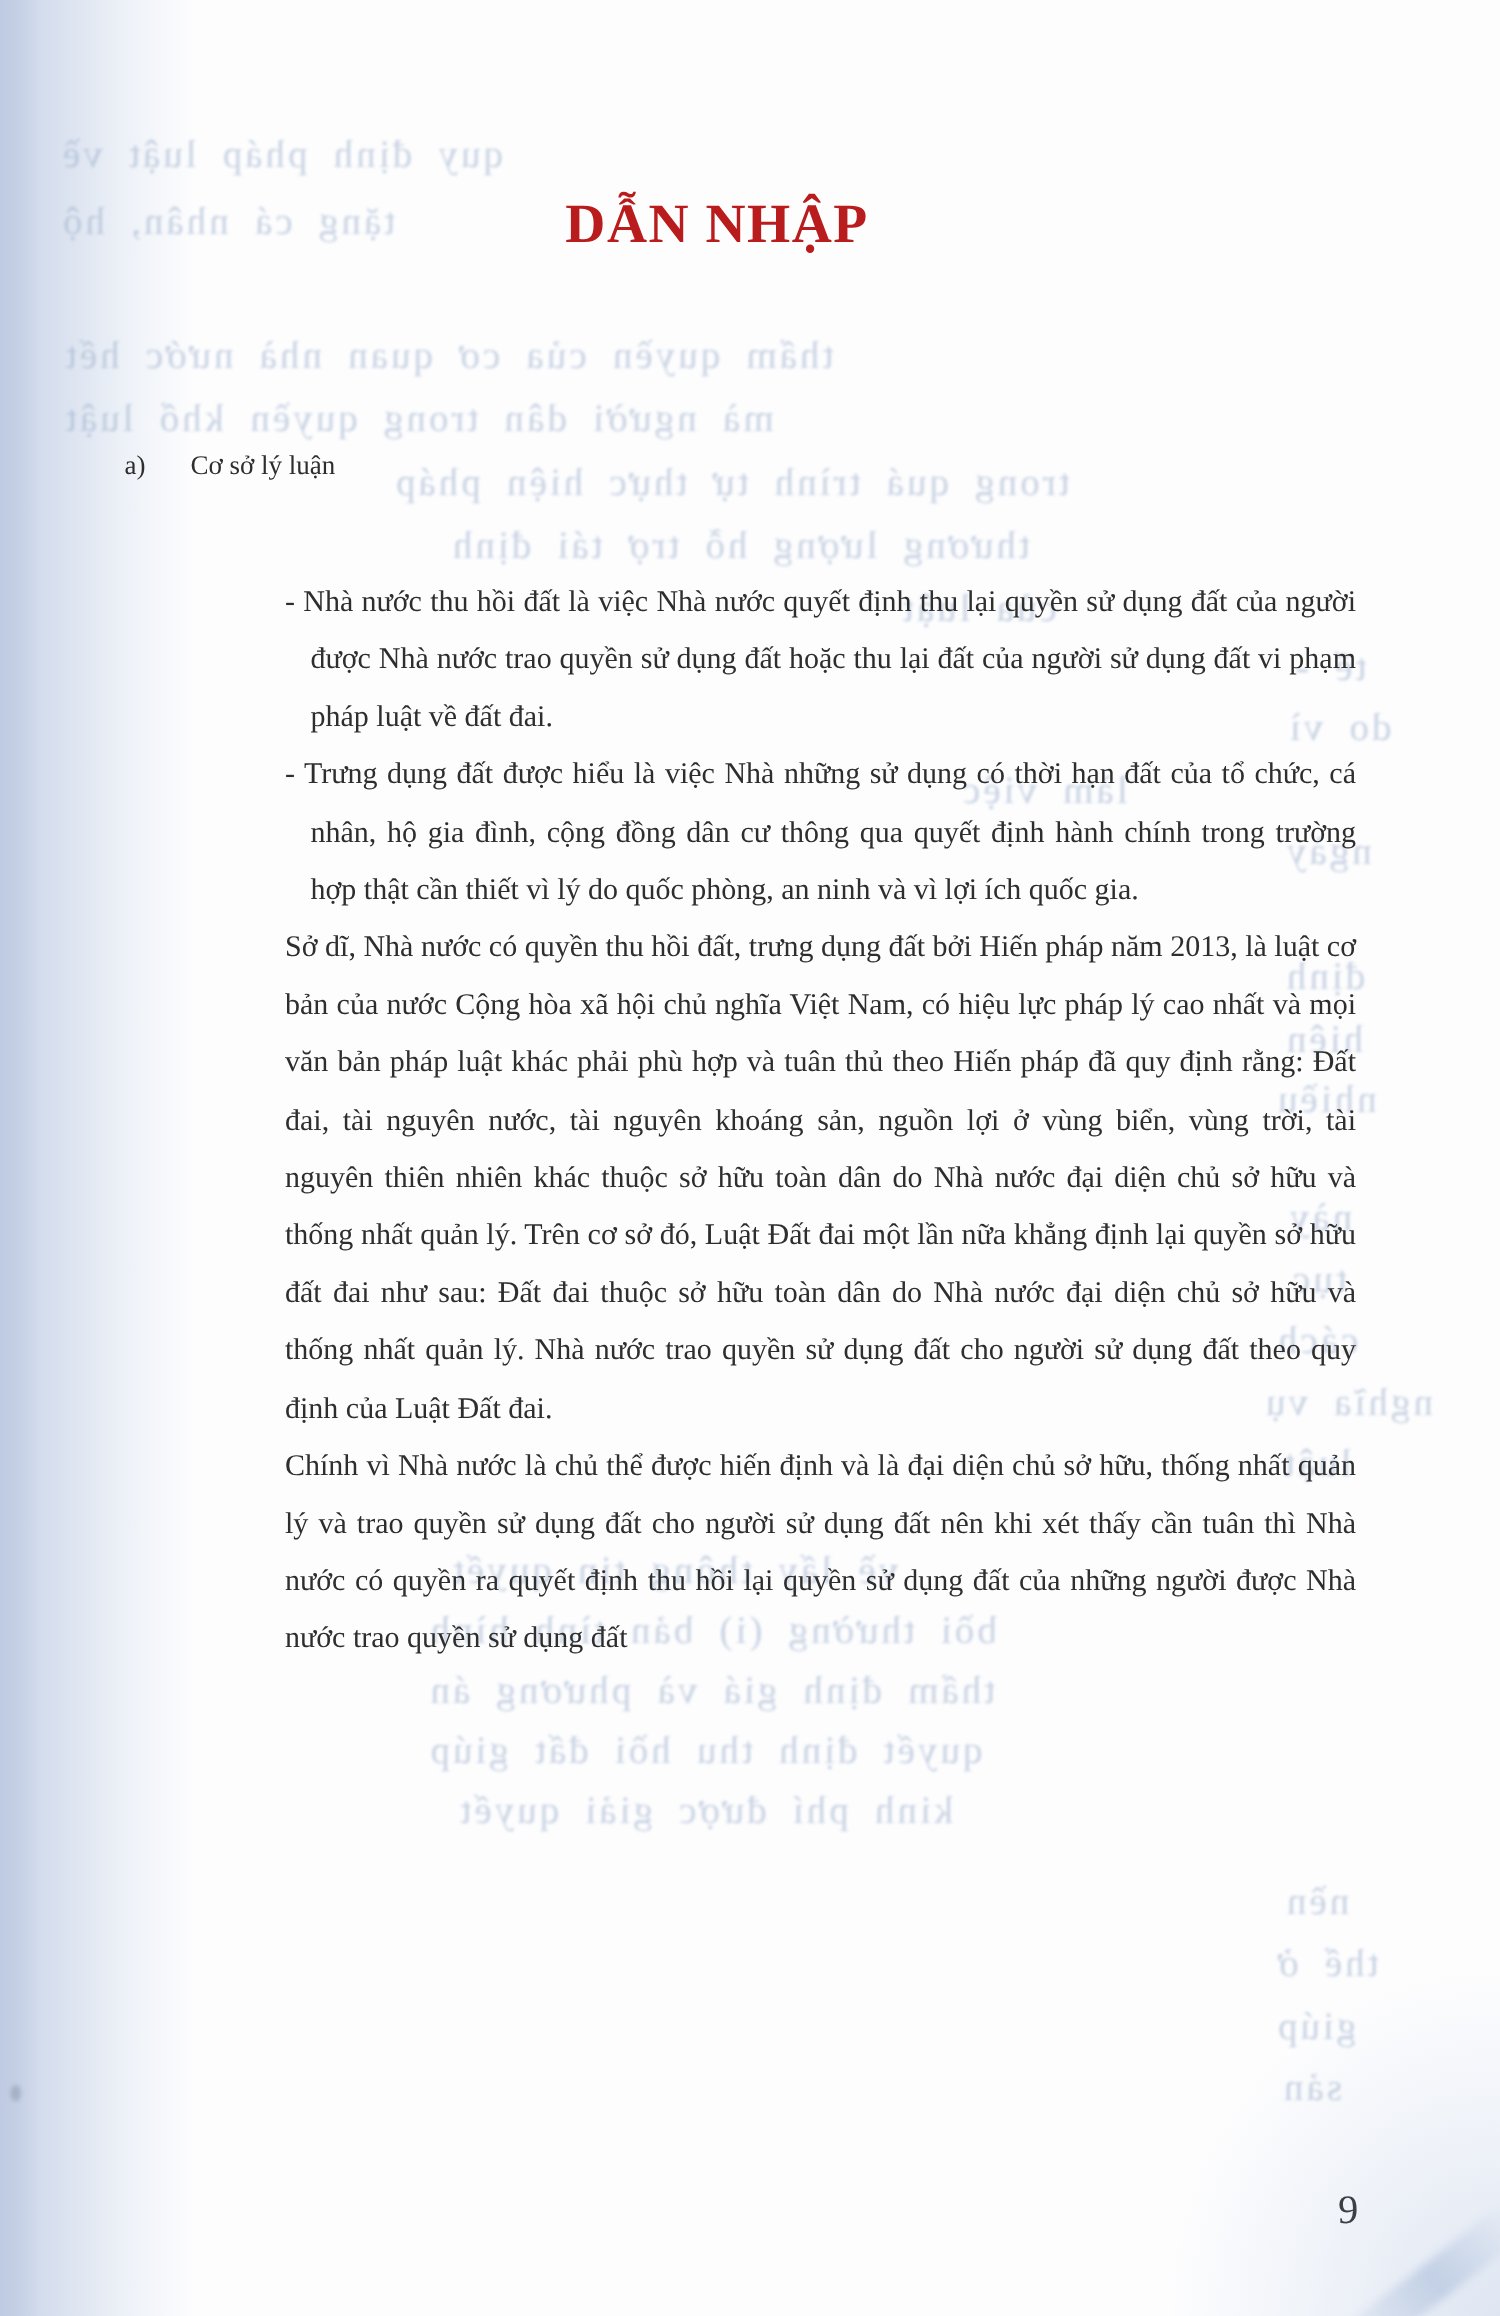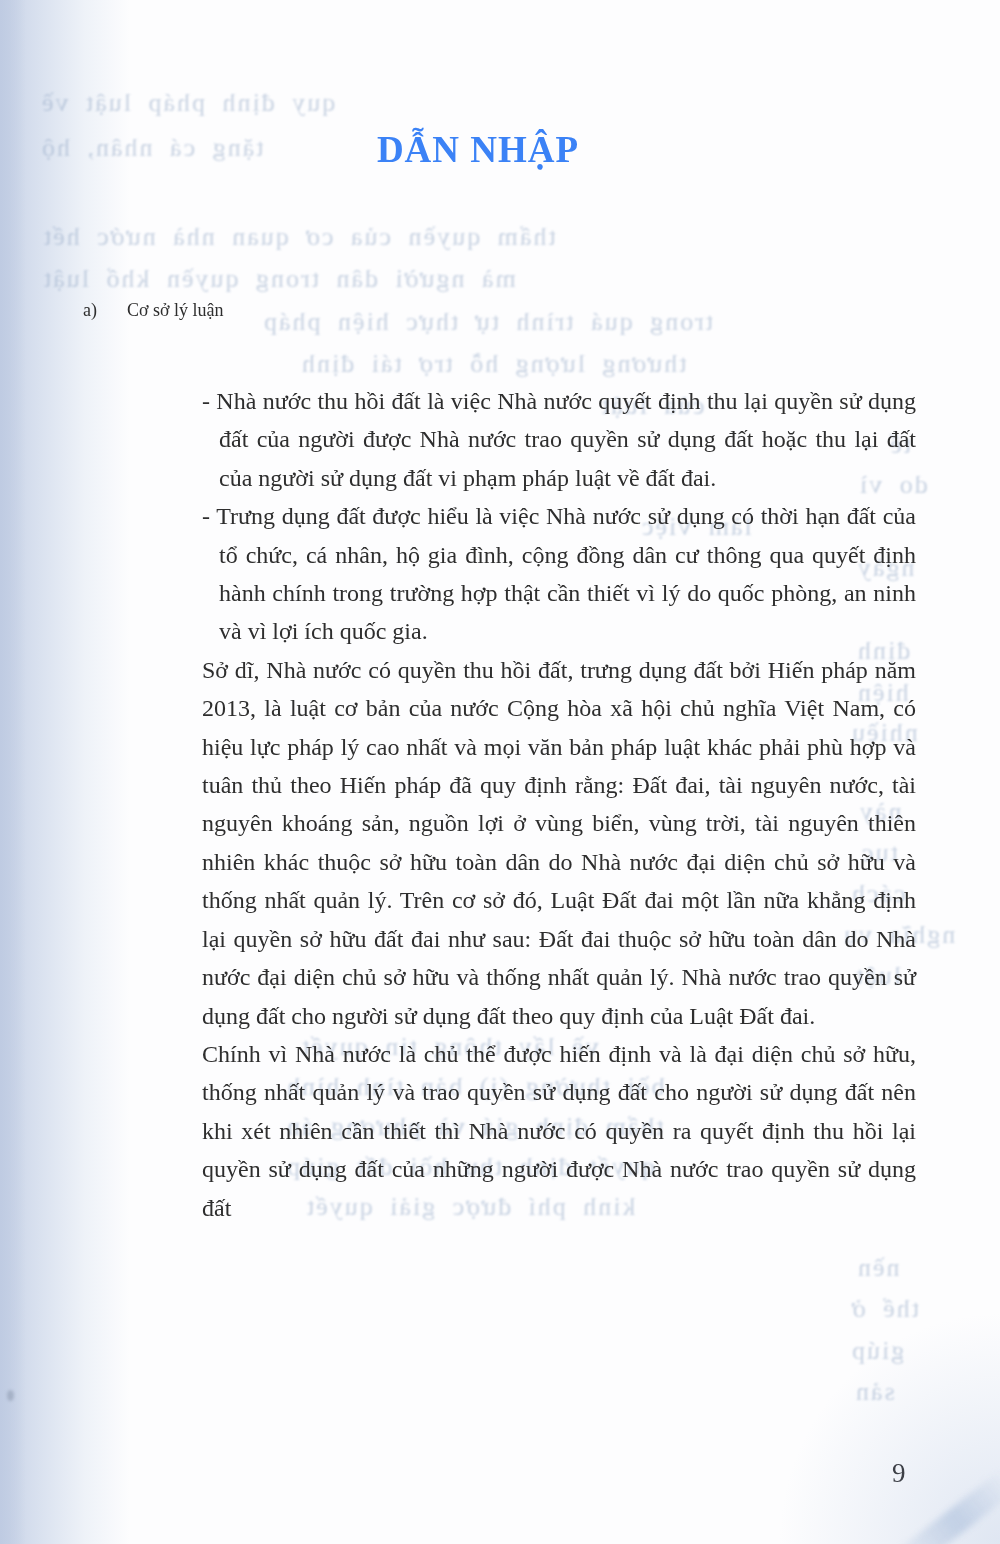--- a/index.html
+++ b/index.html
@@ -38,29 +38,29 @@
     font-size:26px;line-height:30px;white-space:nowrap;
     letter-spacing:2px;word-spacing:7px;
     color:#9db0cb;opacity:.55;
     transform:scaleX(-1);transform-origin:center;
     filter:blur(1.1px);
   }
   
   .title{
     position:absolute;top:128px;left:0;width:1000px;padding-right:44px;box-sizing:border-box;
     text-align:center;font-size:37px;line-height:1.2;font-weight:bold;
-    letter-spacing:1px;color:#3b82f6;z-index:3;
+    letter-spacing:1px;color:#b91c1c;z-index:3;
   }
   .heading-a{position:absolute;top:300px;left:83px;font-size:18px;z-index:3;}
   .heading-a .lbl{display:inline-block;width:44px;}
   .heading-i{position:absolute;top:344px;left:125px;font-size:27.5px;z-index:3;}
   .heading-i .lbl{display:inline-block;width:75px;}
   .body-block{
     position:absolute;top:382px;left:190px;width:714px;z-index:3;
-    font-size:24px;line-height:38.4px;text-align:justify;margin-left:12px;
+    font-size:20px;line-height:38.4px;text-align:justify;
   }
   .bullet{padding-left:17px;text-indent:-17px;}
   .para{margin:0;}
   .page-number{position:absolute;top:1458px;left:892px;font-size:27px;color:#3c3f46;z-index:3;}
 </style>
 </head>
 <body>
 
 <div class="page">
 
@@ -104,22 +104,22 @@
   <div class="title">DẪN NHẬP</div>
 
   <div class="heading-a">
     <span class="lbl">a)</span><span>Cơ sở lý luận</span>
   </div>
 
 
   <div class="body-block">
     <div>
         <div class="bullet">- Nhà nước thu hồi đất là việc Nhà nước quyết định thu lại quyền sử dụng đất của người được Nhà nước trao quyền sử dụng đất hoặc thu lại đất của người sử dụng đất vi phạm pháp luật về đất đai.</div>
-        <div class="bullet">- Trưng dụng đất được hiểu là việc Nhà nước sử dụng có thời hạn đất của tổ chức, cá nhân, hộ gia đình, cộng đồng dân cư thông qua quyết định hành chính trong trường hợp thật cần thiết vì lý do quốc phòng, an ninh và vì lợi ích quốc gia.</div>
+        <div class="bullet">- Trưng dụng đất được hiểu là việc Nhà những sử dụng có thời hạn đất của tổ chức, cá nhân, hộ gia đình, cộng đồng dân cư thông qua quyết định hành chính trong trường hợp thật cần thiết vì lý do quốc phòng, an ninh và vì lợi ích quốc gia.</div>
       </div>
     <div>
         <div class="para">Sở dĩ, Nhà nước có quyền thu hồi đất, trưng dụng đất bởi Hiến pháp năm 2013, là luật cơ bản của nước Cộng hòa xã hội chủ nghĩa Việt Nam, có hiệu lực pháp lý cao nhất và mọi văn bản pháp luật khác phải phù hợp và tuân thủ theo Hiến pháp đã quy định rằng: Đất đai, tài nguyên nước, tài nguyên khoáng sản, nguồn lợi ở vùng biển, vùng trời, tài nguyên thiên nhiên khác thuộc sở hữu toàn dân do Nhà nước đại diện chủ sở hữu và thống nhất quản lý. Trên cơ sở đó, Luật Đất đai một lần nữa khẳng định lại quyền sở hữu đất đai như sau: Đất đai thuộc sở hữu toàn dân do Nhà nước đại diện chủ sở hữu và thống nhất quản lý. Nhà nước trao quyền sử dụng đất cho người sử dụng đất theo quy định của Luật Đất đai.</div>
-        <div class="para">Chính vì Nhà nước là chủ thể được hiến định và là đại diện chủ sở hữu, thống nhất quản lý và trao quyền sử dụng đất cho người sử dụng đất nên khi xét nhiên cần thiết thì Nhà nước có quyền ra quyết định thu hồi lại quyền sử dụng đất của những người được Nhà nước trao quyền sử dụng đất</div>
+        <div class="para">Chính vì Nhà nước là chủ thể được hiến định và là đại diện chủ sở hữu, thống nhất quản lý và trao quyền sử dụng đất cho người sử dụng đất nên khi xét thấy cần tuân thì Nhà nước có quyền ra quyết định thu hồi lại quyền sử dụng đất của những người được Nhà nước trao quyền sử dụng đất</div>
       </div>
   </div>
 
   <div class="page-number">9</div>
 </div>
 
 </body></html>

